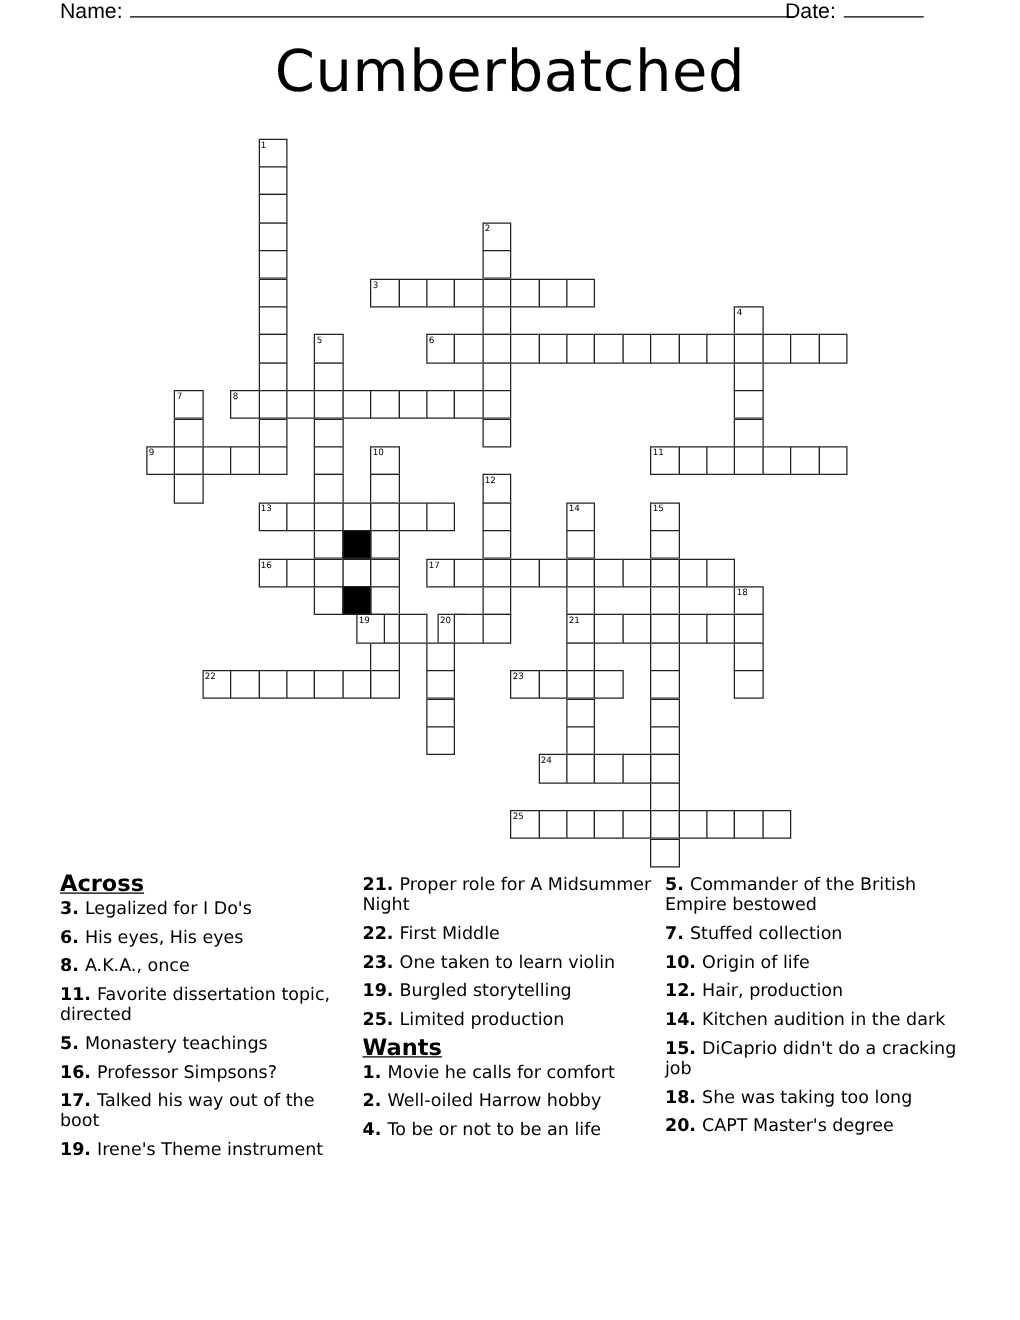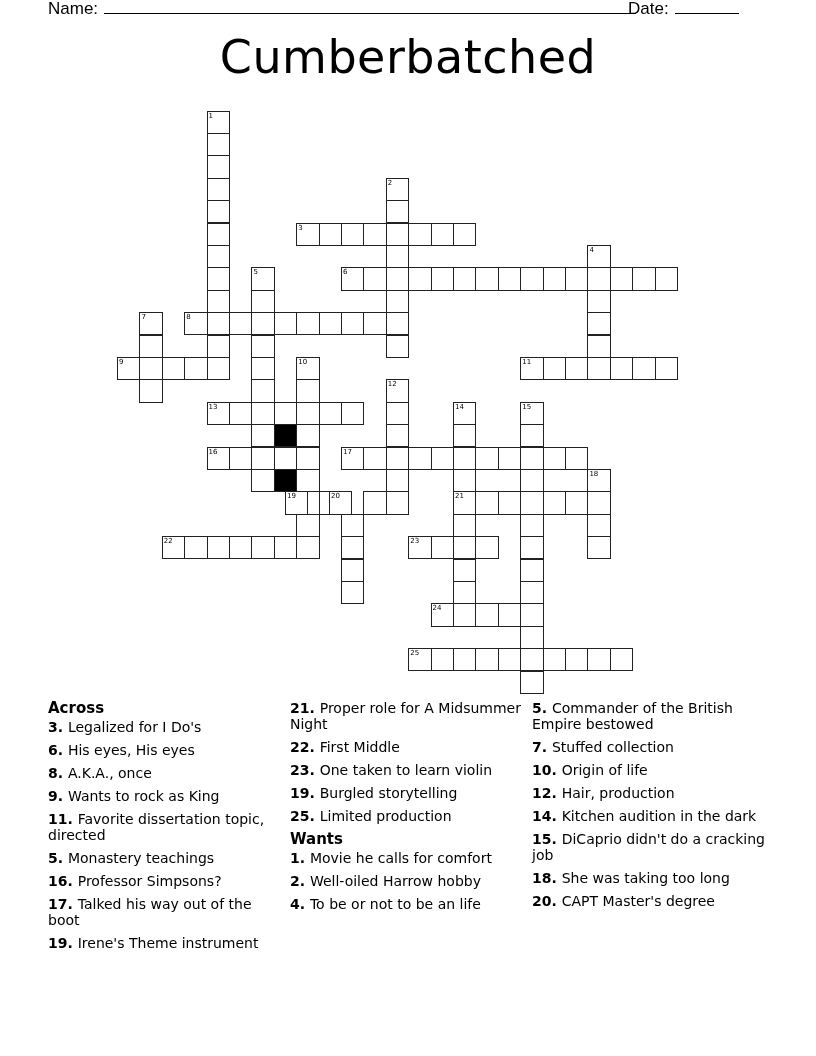--- a/index.html
+++ b/index.html
@@ -5,21 +5,21 @@
   html, body { margin: 0; padding: 0; background: #ffffff; }
   body { width: 816px; height: 1056px; position: relative; overflow: hidden; font-family: "DejaVu Sans", sans-serif; color: #000; }
   .hdr { position: absolute; top: -3px; font-family: "Liberation Sans", sans-serif; font-size: 17px; }
   .hdr .line { display: inline-block; border-bottom: 1px solid #000; height: 16px; vertical-align: baseline; margin-left: 6px; }
   .title { position: absolute; top: 30px; left: 0; width: 816px; text-align: center; font-family: "DejaVu Sans", sans-serif; font-size: 46px; letter-spacing: 0.5px; }
   #grid { position: absolute; left: 0; top: 0; width: 816px; height: 700px; }
   .cell { position: absolute; box-sizing: border-box; width: 23.4px; height: 23.4px; border: 1px solid #222; background: #fff; }
   .cell.black { background: #000; }
   .cell .num { position: absolute; left: 1px; top: 0px; font-size: 7px; line-height: 8px; font-family: "DejaVu Sans", sans-serif; }
   .col { position: absolute; top: 700px; font-family: "DejaVu Sans", sans-serif; font-size: 14px; line-height: 16px; }
-  .col .head { font-weight: bold; font-size: 15px; margin-bottom: 3px; }
+  .col .head { font-weight: bold; text-decoration: underline; font-size: 18px; margin-bottom: 3px; }
   .clue { margin-bottom: 7px; }
   .clue .n { font-weight: bold; }
 </style>
 </head>
 <body>
 
 <div class="hdr" style="left:48px;">
   <span>Name:</span><span class="line" style="width:532px;"></span>
 </div>
 <div class="hdr" style="left:628px;">
@@ -197,21 +197,21 @@
     <div class="cell" style="left: 587.4px; top: 468.9px;">
       <span class="num">18</span>
     </div>
     <div class="cell" style="left: 587.4px; top: 491.3px;"></div>
     <div class="cell" style="left: 587.4px; top: 513.7px;"></div>
     <div class="cell" style="left: 587.4px; top: 536.1px;"></div>
     <div class="cell" style="left: 285px; top: 491.3px;">
       <span class="num">19</span>
     </div>
     <div class="cell" style="left: 318.6px; top: 491.3px;"></div>
-    <div class="cell" style="left: 329px; top: 491.3px;">
+    <div class="cell" style="left: 350px; top: 491.3px;">
       <span class="num">20</span>
     </div>
     <div class="cell" style="left: 363.4px; top: 491.3px;"></div>
     <div class="cell" style="left: 341px; top: 513.7px;"></div>
     <div class="cell" style="left: 341px; top: 536.1px;"></div>
     <div class="cell" style="left: 341px; top: 558.5px;"></div>
     <div class="cell" style="left: 341px; top: 580.9px;"></div>
     <div class="cell" style="left: 475.4px; top: 491.3px;"></div>
     <div class="cell" style="left: 497.8px; top: 491.3px;"></div>
     <div class="cell" style="left: 542.6px; top: 491.3px;"></div>
@@ -249,21 +249,20 @@
     <div class="cell black" style="left: 273.8px; top: 424.1px;"></div>
     <div class="cell black" style="left: 273.8px; top: 468.9px;"></div>
   </div>
 
 <div class="col" style="left:48px; width:232px;">
   <div class="head">Across</div>
   <div id="across-list-a">
       <div class="clue"><span class="n">3. </span><span>Legalized for I Do's</span></div>
       <div class="clue"><span class="n">6. </span><span>His eyes, His eyes</span></div>
       <div class="clue"><span class="n">8. </span><span>A.K.A., once</span></div>
-      <div class="clue"><span class="n">9. </span><span>Wants to rock as King</span></div>
       <div class="clue"><span class="n">11. </span><span>Favorite dissertation topic, directed</span></div>
       <div class="clue"><span class="n">5. </span><span>Monastery teachings</span></div>
       <div class="clue"><span class="n">16. </span><span>Professor Simpsons?</span></div>
       <div class="clue"><span class="n">17. </span><span>Talked his way out of the boot</span></div>
       <div class="clue"><span class="n">19. </span><span>Irene's Theme instrument</span></div>
     </div>
 </div>
 <div class="col" style="left:290px; width:232px;">
   <div id="across-list-b">
       <div class="clue"><span class="n">21. </span><span>Proper role for A Midsummer Night</span></div>

